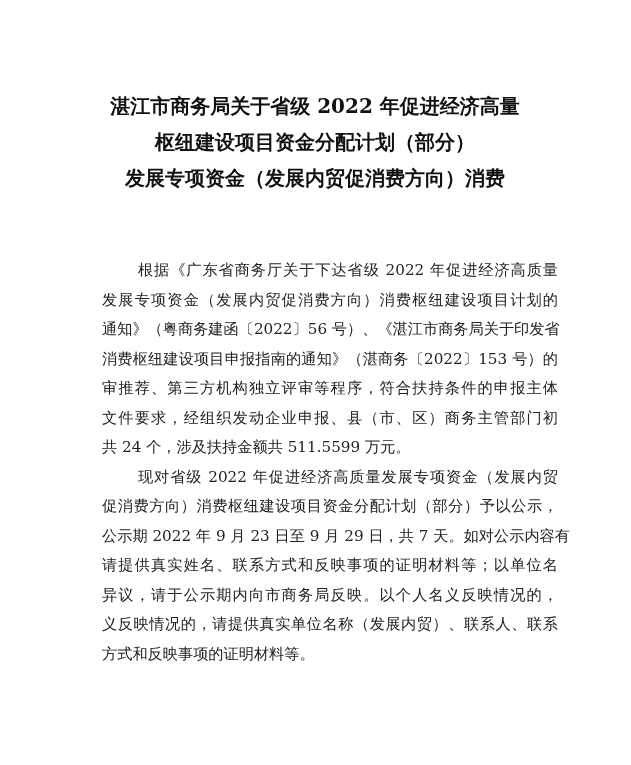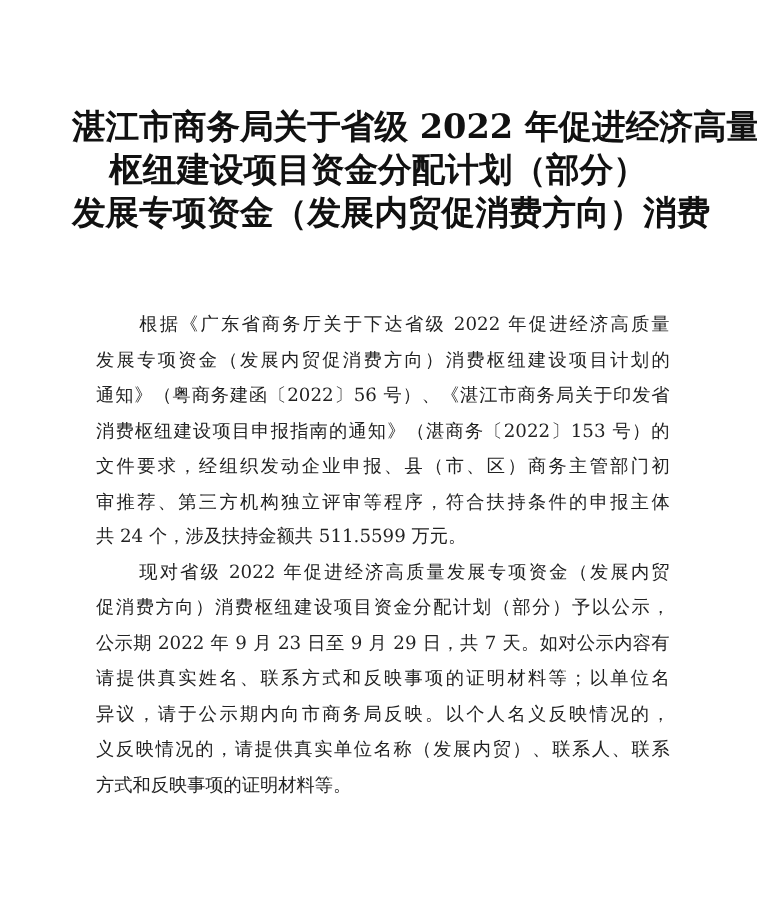--- a/index.html
+++ b/index.html
@@ -2,49 +2,49 @@
 <html><head>
   <meta charset="utf-8">
   <style>
     html, body { margin: 0; padding: 0; background: #ffffff; }
     body { width: 631px; height: 765px; overflow: hidden; position: relative; color: #111; }
     .page { position: absolute; left: 0; top: 0; width: 631px; height: 765px; background: #ffffff; }
     .title {
       position: absolute; left: 60px; top: 88px; width: 510px;
       text-align: center;
       font-family: "DejaVu Serif", "Liberation Serif", serif;
-      font-weight: bold; font-size: 28px; line-height: 36px; color: #111;
+      font-weight: bold; font-size: 20px; line-height: 36px; color: #111;
     }
     .title div { white-space: nowrap; }
     .body {
       position: absolute; left: 80px; top: 256px; width: 478px;
       font-family: "DejaVu Serif", "Liberation Serif", serif;
       font-size: 15.2px; line-height: 29.5px; color: #222;
     }
-    .body div { white-space: nowrap; text-align: justify; text-align-last: justify; }
+    .body div { white-space: nowrap; text-align: justify; text-align-last: justify; margin-left: 22px; }
     .body div.last { text-align-last: left; }
     .body div.indent { padding-left: 36px; }
   </style>
 </head>
 <body>
 
 <div class="page">
   <div class="title">
     <div>湛江市商务局关于省级 2022 年促进经济高量</div>
     <div>枢纽建设项目资金分配计划（部分）</div>
     <div>发展专项资金（发展内贸促消费方向）消费</div>
   </div>
 
   <div class="body">
     <div class="indent">根据《广东省商务厅关于下达省级 2022 年促进经济高质量</div>
     <div>发展专项资金（发展内贸促消费方向）消费枢纽建设项目计划的</div>
     <div>通知》（粤商务建函〔2022〕56 号）、《湛江市商务局关于印发省</div>
     <div>消费枢纽建设项目申报指南的通知》（湛商务〔2022〕153 号）的</div>
+    <div>审推荐、第三方机构独立评审等程序，符合扶持条件的申报主体</div>
     <div>文件要求，经组织发动企业申报、县（市、区）商务主管部门初</div>
-    <div>审推荐、第三方机构独立评审等程序，符合扶持条件的申报主体</div>
     <div class="last">共 24 个，涉及扶持金额共 511.5599 万元。</div>
 
     <div class="indent">现对省级 2022 年促进经济高质量发展专项资金（发展内贸</div>
     <div>促消费方向）消费枢纽建设项目资金分配计划（部分）予以公示，</div>
     <div>公示期 2022 年 9 月 23 日至 9 月 29 日，共 7 天。如对公示内容有</div>
     <div>请提供真实姓名、联系方式和反映事项的证明材料等；以单位名</div>
     <div>异议，请于公示期内向市商务局反映。以个人名义反映情况的，</div>
     <div>义反映情况的，请提供真实单位名称（发展内贸）、联系人、联系</div>
     <div class="last">方式和反映事项的证明材料等。</div>
   </div>

